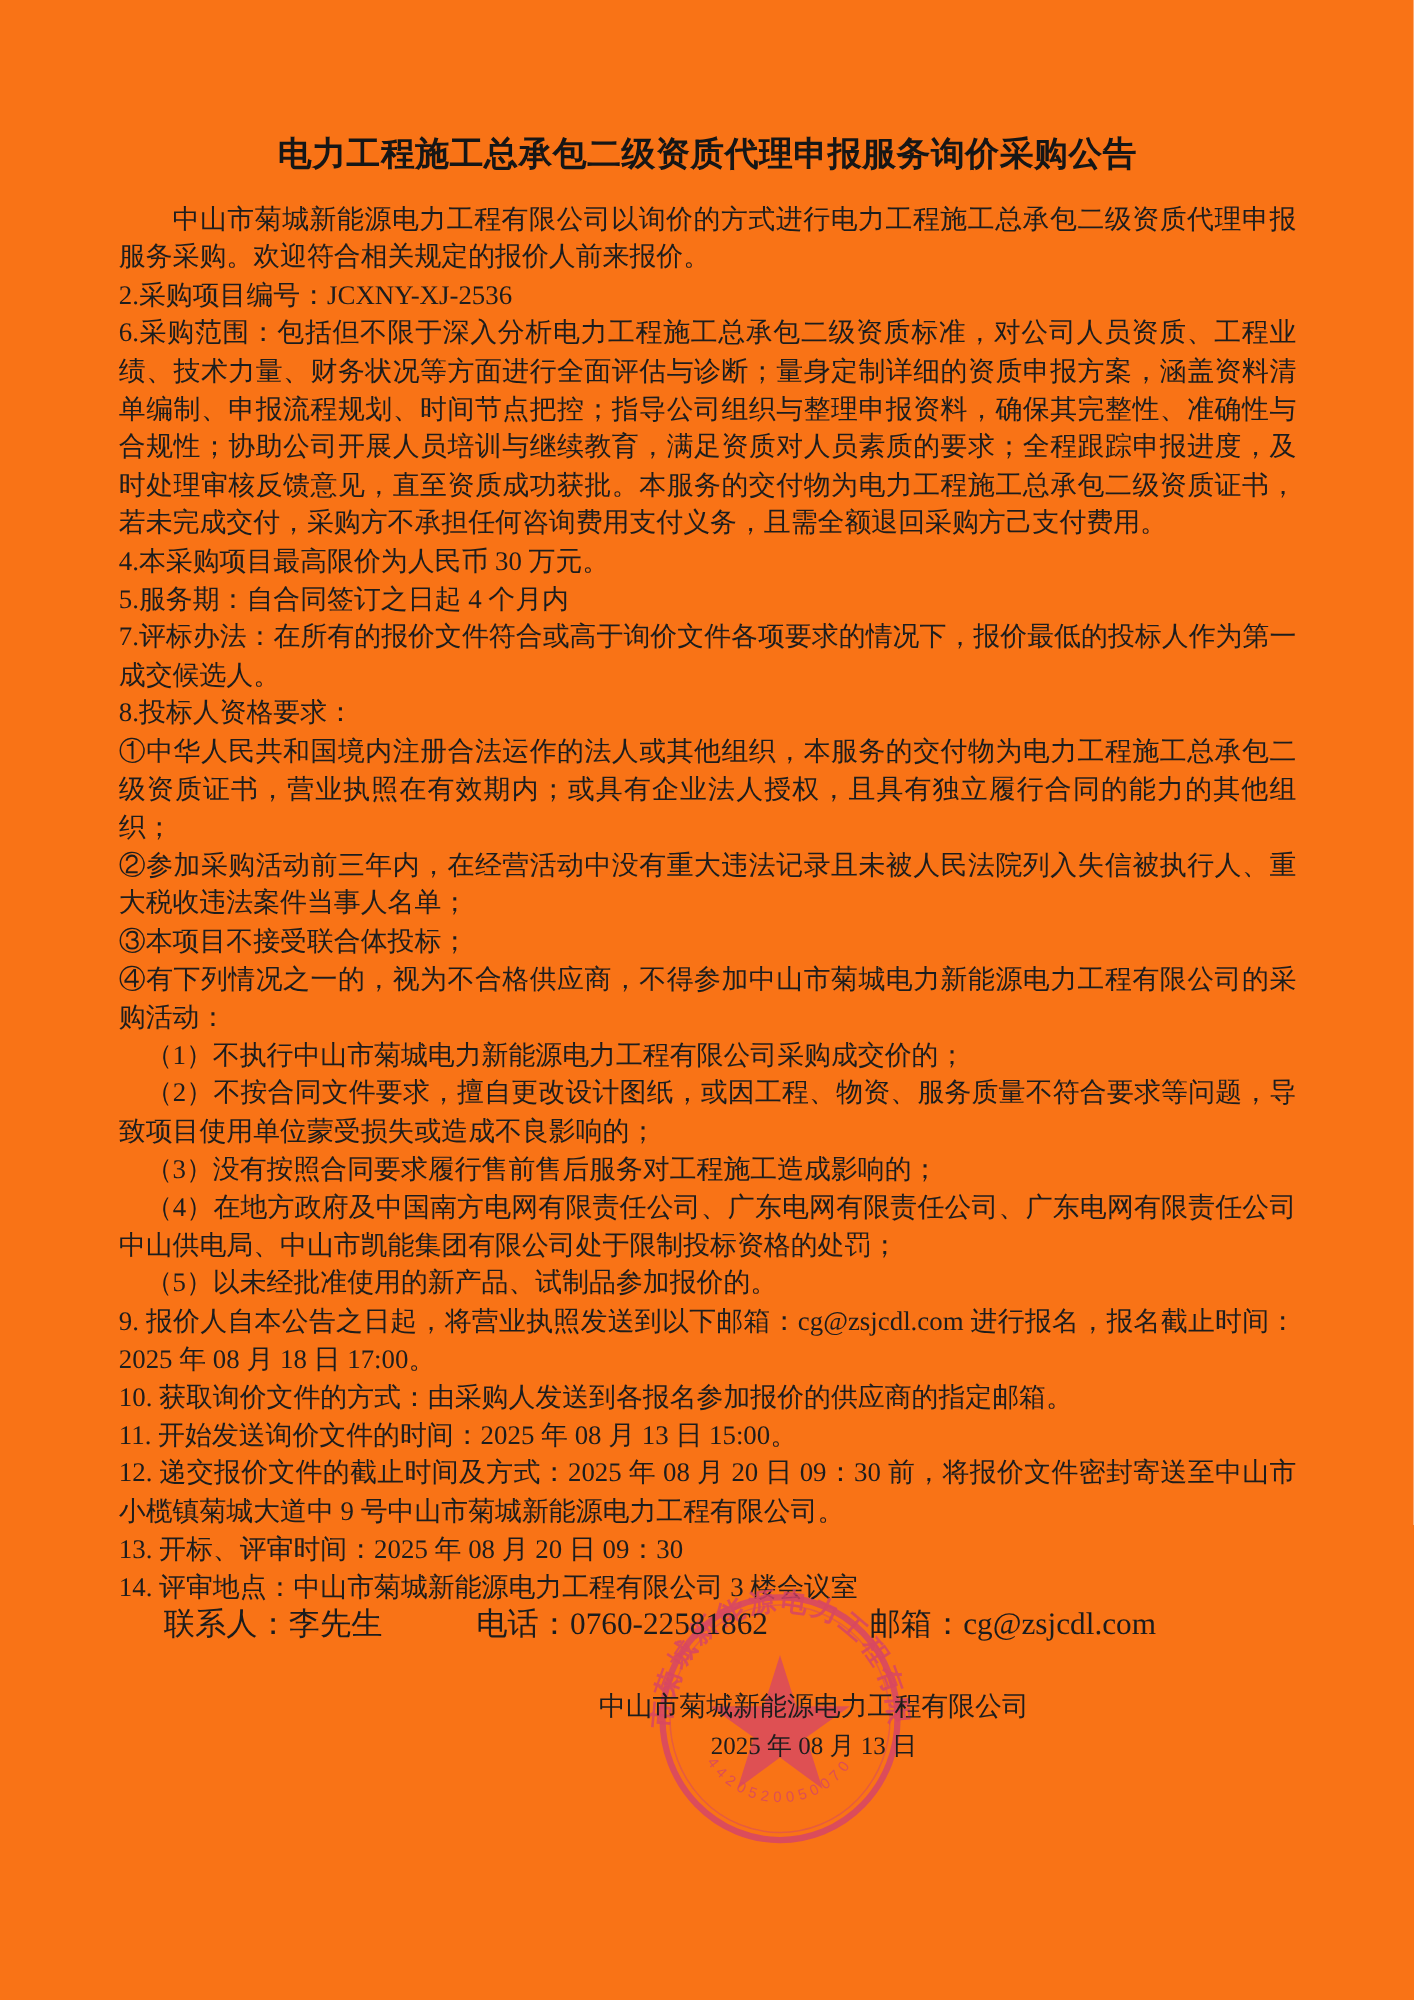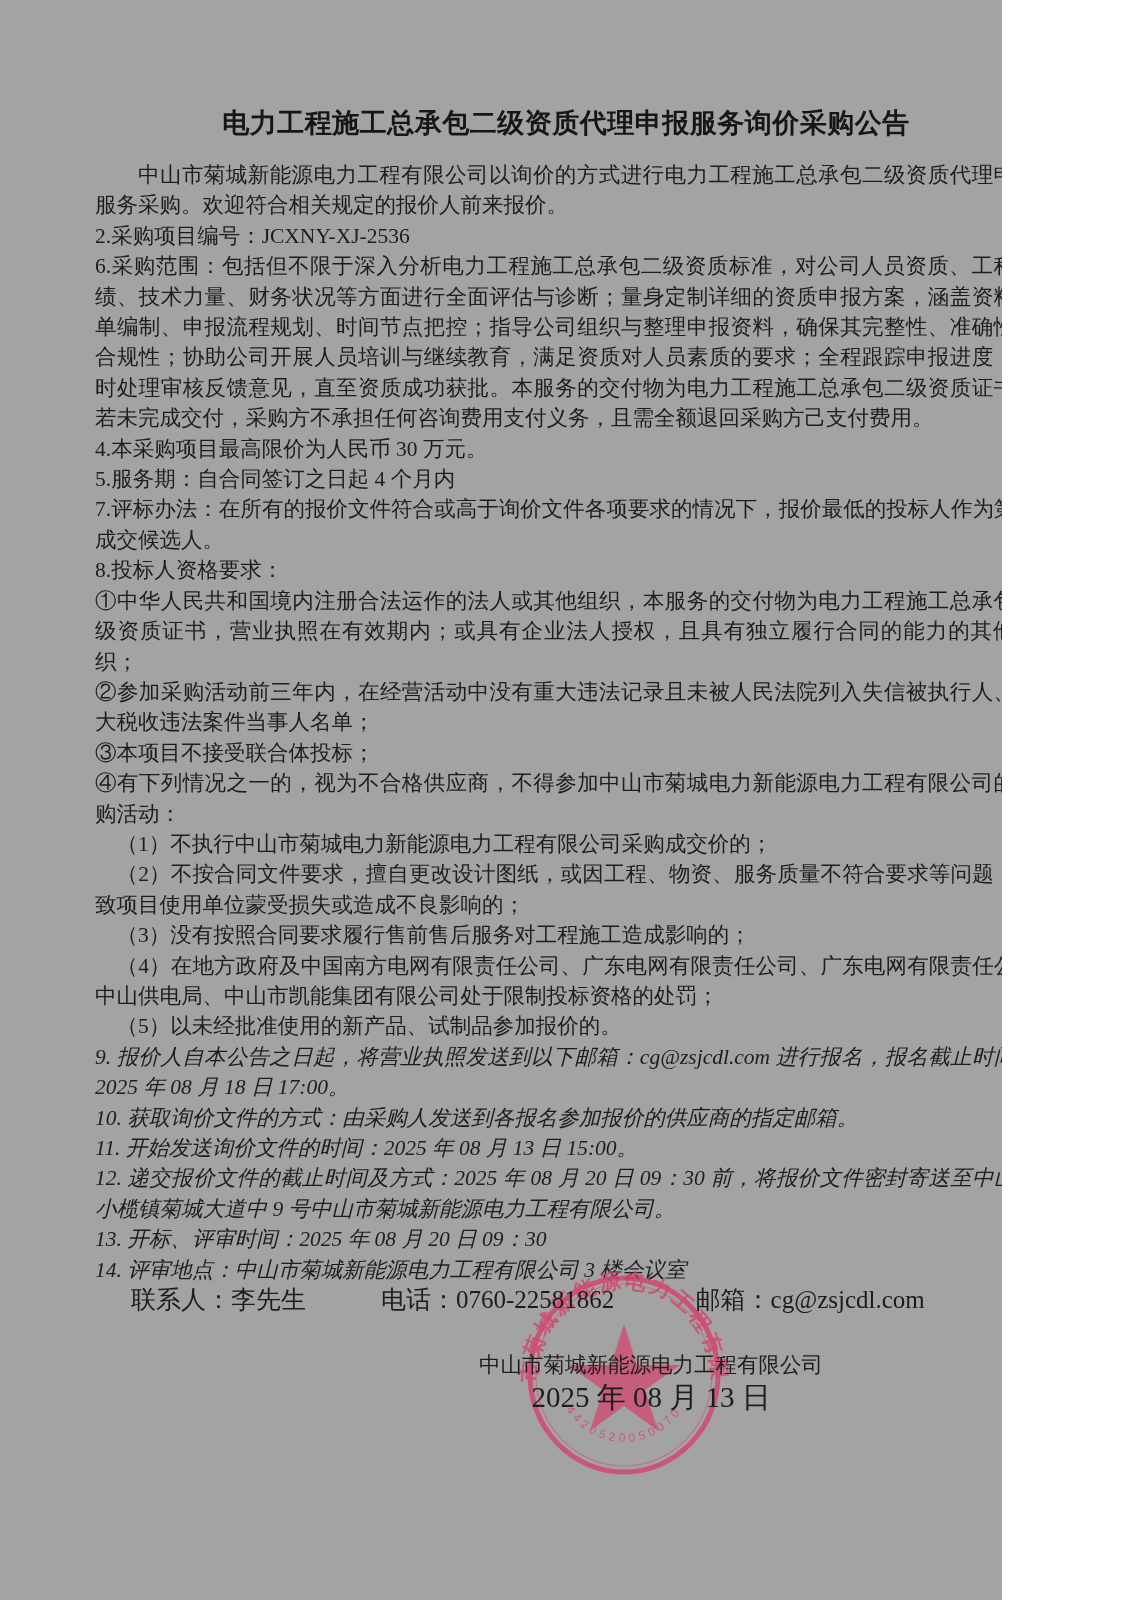--- a/index.html
+++ b/index.html
@@ -2,23 +2,23 @@
 <html><head>
 <meta charset="utf-8">
 <style>
   html, body {
     margin: 0;
     padding: 0;
     background: #ffffff;
   }
   .page {
     position: relative;
-    width: 1002px;
+    width: 1131px;
     height: 1600px;
-    background: #a3a3a3;
+    background: #f97316;
     box-sizing: border-box;
     overflow: hidden;
     font-family: "Liberation Serif", "DejaVu Serif", serif;
     color: #1c1c1c;
   }
   .content {
     position: absolute;
     left: 95px;
     top: 104px;
     width: 942px;
@@ -46,21 +46,20 @@
   }
   .para.sub {
     text-indent: 0;
     padding-left: 0;
   }
   .para.paren {
     text-indent: 1em;
   }
   .para.hang {
     text-indent: 0;
-    font-style: italic;
   }
   .contact-line {
     font-size: 25px;
     line-height: 30.4px;
     margin: 0;
     padding-left: 36px;
     white-space: pre;
     position: relative;
     z-index: 3;
   }
@@ -71,21 +70,21 @@
     z-index: 3;
   }
   .sign-line {
     font-size: 21.5px;
     line-height: 32px;
     margin: 0;
     padding-left: 170px;
     color: #1d1d1d;
   }
   .sign-date {
-    font-size: 29px;
+    font-size: 20px;
     line-height: 32px;
     margin: 0;
     padding-left: 170px;
     color: #1d1d1d;
     text-align: center;
   }
 
   
   .seal {
     position: absolute;

